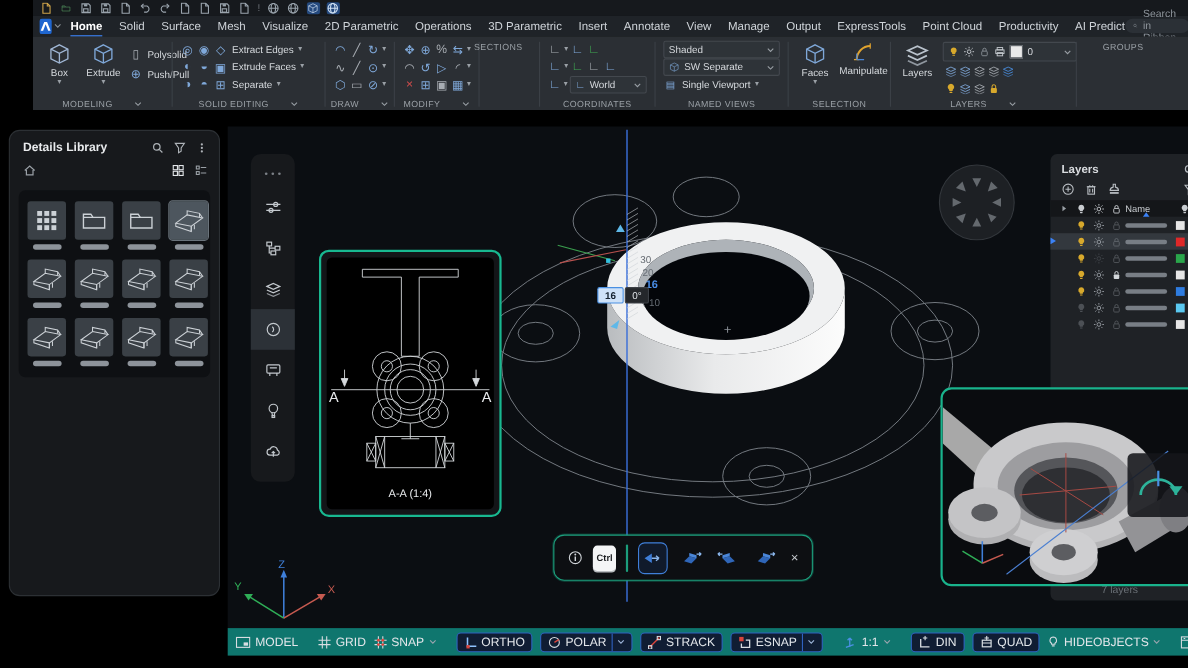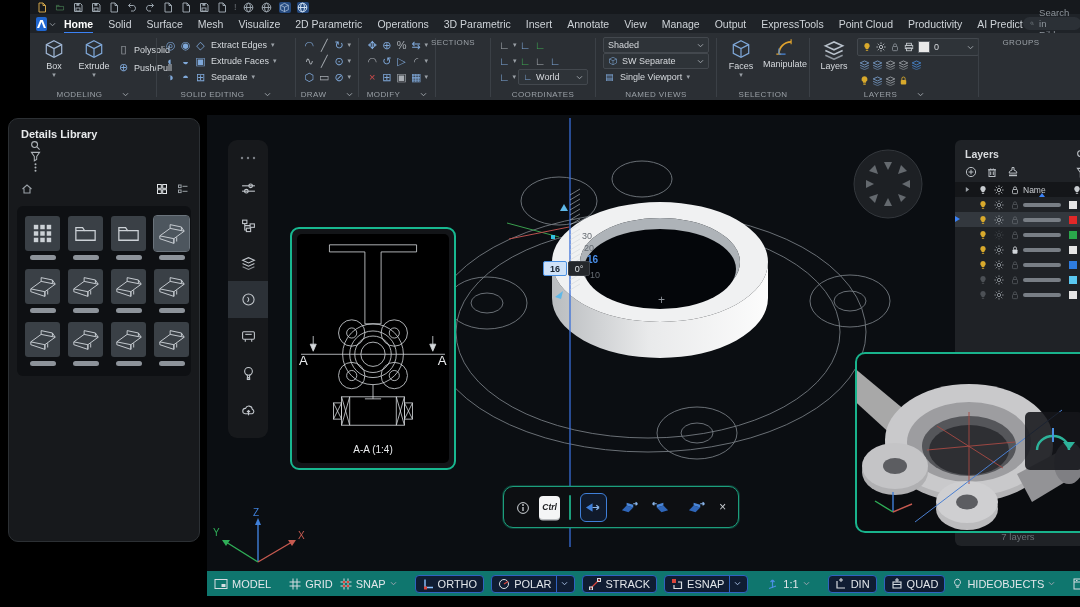--- a/index.html
+++ b/index.html
@@ -36,21 +36,21 @@
   .gi.gray{color:#a8adb3;} .gi.red{color:#cc4b4b;} .gi.green{color:#3faa52;}
   .gcol{display:flex;flex-direction:column;justify-content:flex-start;}
   .grow{display:flex;align-items:center;gap:2px;height:16px;}
   .rselect{background:#2e3338;border:1px solid #43484e;border-radius:2px;height:14px;display:flex;align-items:center;gap:4px;padding:0 4px;font-size:9px;color:#d6d9dd;}
   .chev{color:#9aa0a6;}
   .dropmark{font-size:7px;color:#9aa0a6;line-height:6px;}
   .swatch{width:10px;height:10px;background:#e9e9e9;border:1px solid #5a5f65;display:inline-block;}
 
   
   .library{position:absolute;left:8px;top:118px;width:192px;height:424px;background:#17191c;border:1px solid #2c3034;border-radius:10px;box-sizing:border-box;z-index:5;}
-  .lib-head{display:flex;align-items:flex-start;padding:9px 10px 2px 12px;color:#e8eaec;flex-direction:column;}
+  .lib-head{display:flex;align-items:flex-end;padding:9px 10px 2px 12px;color:#e8eaec;}
   .lib-title{font-size:11px;font-weight:bold;flex:1;}
   .lib-ico{color:#aeb3b8;margin-left:9px;display:flex;}
   .lib-sub{display:flex;align-items:center;padding:4px 10px 2px 12px;color:#9aa0a6;}
   .lib-sub .sp{flex:1;}
   .lib-grid-wrap{margin:7px 8px;background:#0e1013;border-radius:6px;padding:10px 8px;display:grid;grid-template-columns:repeat(4,1fr);gap:9px 8px;}
   .tile{display:flex;flex-direction:column;align-items:center;gap:4px;}
   .tile .tbox{width:35px;height:35px;background:#3a4046;border-radius:3px;display:flex;align-items:center;justify-content:center;color:#ccd1d6;}
   .tile.sel .tbox{background:#4d565e;outline:1px solid #6a737b;}
   .tile .pill{width:26px;height:5px;background:#8d939a;border-radius:3px;}
 
@@ -89,21 +89,21 @@
   .lp-name i{display:block;width:38px;height:4px;background:#787e85;border-radius:2px;}
   .lp-swatch{width:8px;height:8px;display:inline-block;margin-right:4px;}
   .lp-cur{position:absolute;left:0;top:4px;width:0;height:0;border-top:3.5px solid transparent;border-bottom:3.5px solid transparent;border-left:5px solid #3b82f6;}
   .lp-footer{position:absolute;left:0;right:14px;bottom:4px;text-align:center;color:#6a7076;font-size:9.5px;}
   .dim-ico{opacity:.42;}
 
   
   .preview{position:absolute;left:648px;top:237px;width:238px;height:181px;background:#0a0c0f;border:2px solid #19b38c;border-radius:10px;z-index:3;overflow:hidden;box-sizing:border-box;}
 
   
-  .ovl{position:absolute;left:296px;top:371px;width:236px;height:42px;background:#0d0f12;border:1px solid #1c9e7c;border-radius:10px;z-index:6;display:flex;align-items:center;gap:9px;padding:0 12px;box-sizing:border-box;box-shadow:0 0 0 1px rgba(25,179,140,.25);font-style:italic;}
+  .ovl{position:absolute;left:296px;top:371px;width:236px;height:42px;background:#0d0f12;border:1px solid #1c9e7c;border-radius:10px;z-index:6;display:flex;align-items:center;gap:9px;padding:0 12px;box-sizing:border-box;box-shadow:0 0 0 1px rgba(25,179,140,.25);}
   .ovl .ctrl{width:25px;height:23px;background:#f4f5f6;border-radius:4px;color:#1b1d20;font-size:8.5px;font-weight:bold;display:flex;align-items:center;justify-content:center;box-shadow:0 1.5px 0 #b9bcbf;}
   .ovl .vdiv{width:2px;height:25px;background:#1c9e7c;border-radius:1px;}
   .ovl .slot{width:29px;height:27px;display:flex;align-items:center;justify-content:center;border-radius:6px;}
   .ovl .slot.sel{border:1.5px solid #3f7fd9;background:#101a2b;}
   .ovl .x{color:#c9cdd1;font-size:12px;margin-left:2px;}
 
   
   .statusbar{position:absolute;left:207px;top:571px;width:873px;height:25px;background:#0f766e;display:flex;align-items:center;gap:7px;padding:0 0 0 7px;box-sizing:border-box;color:#e2e6ea;font-size:11px;overflow:hidden;white-space:nowrap;}
   .sb-item{display:flex;align-items:center;gap:4px;}
   .sb-div{width:1px;height:13px;background:#3a414a;margin:0 2px;}

